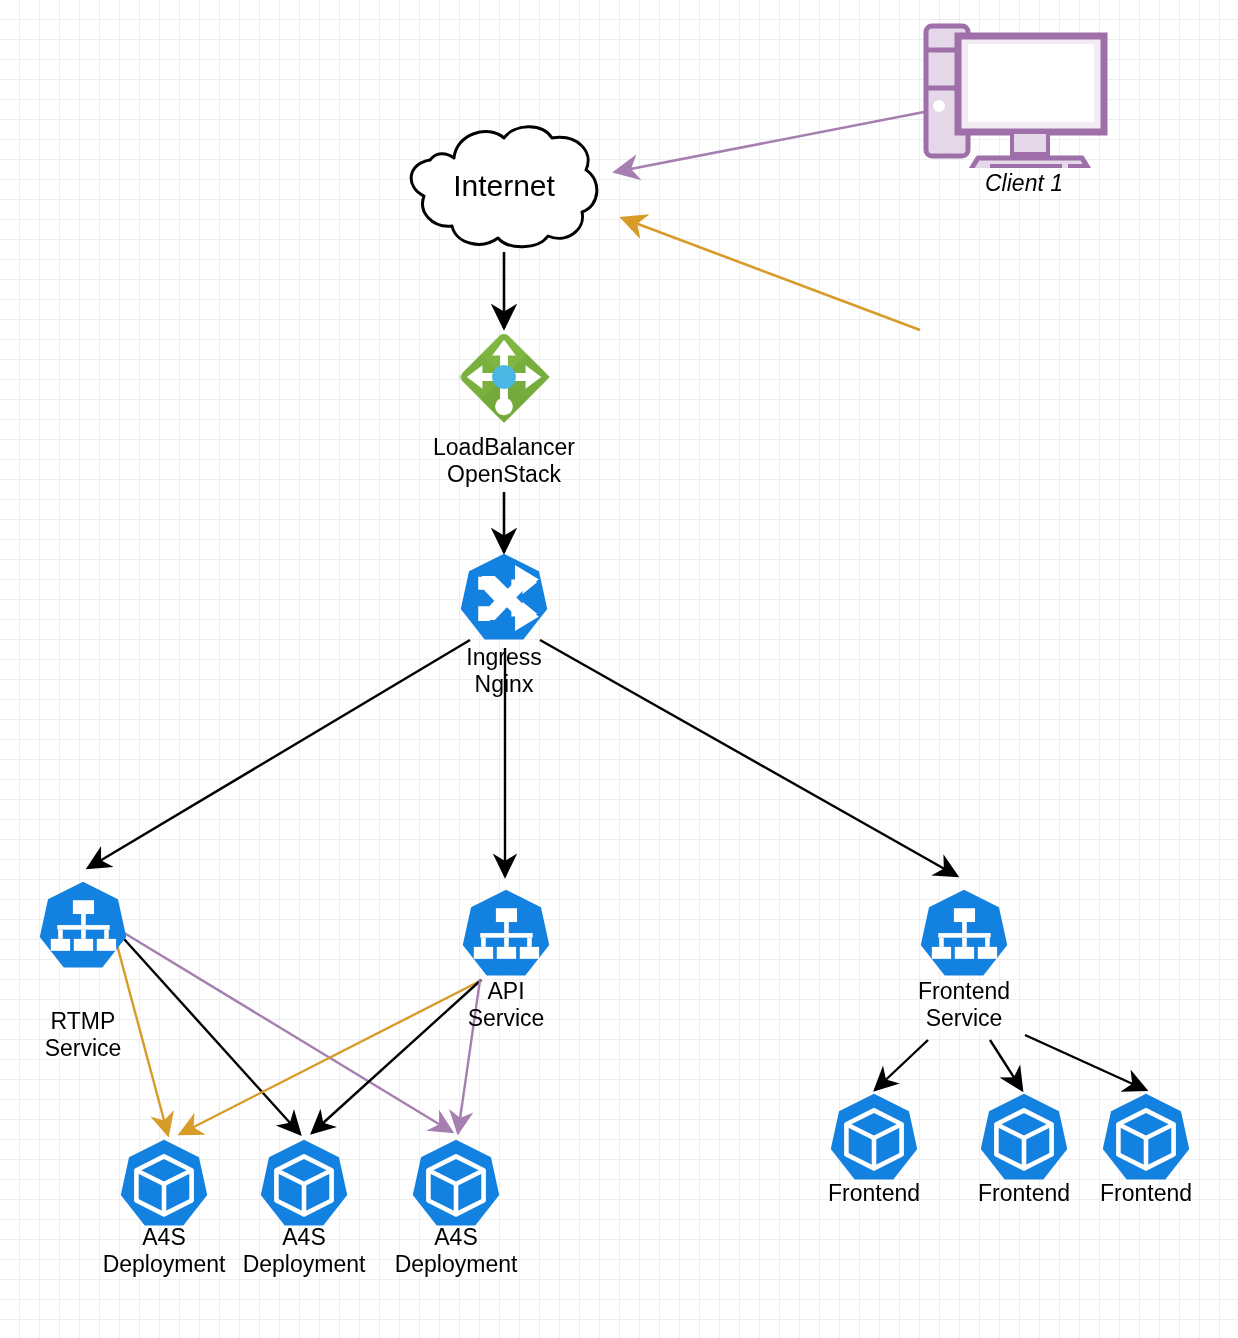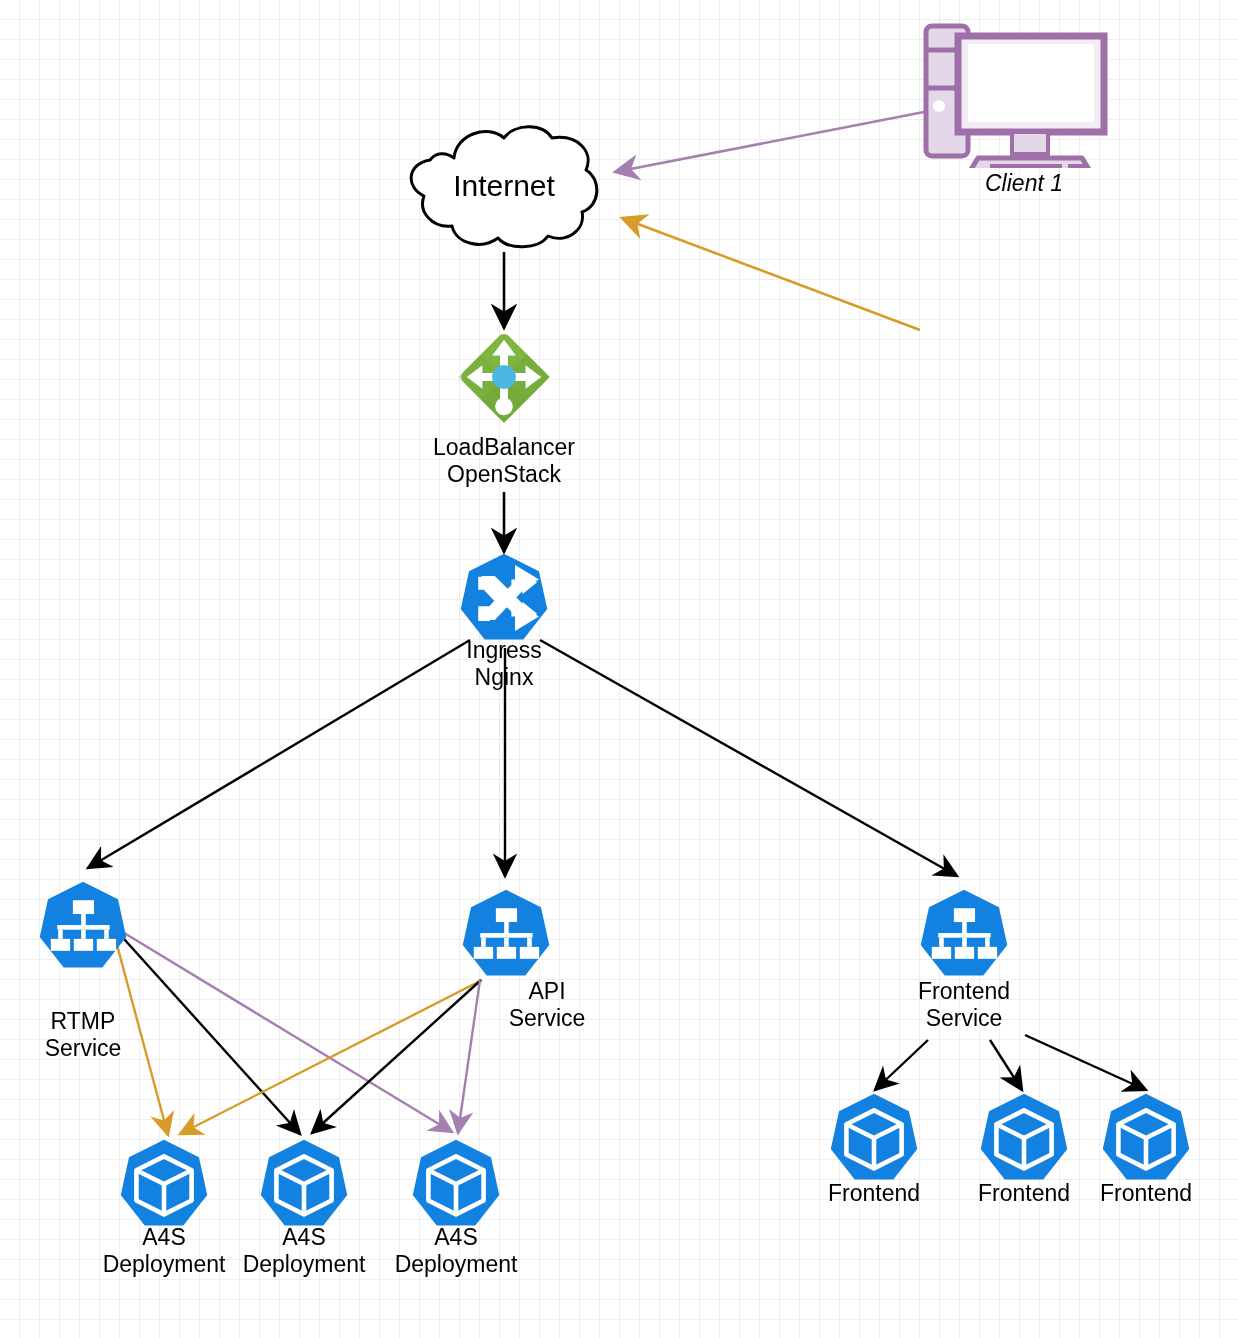--- a/index.html
+++ b/index.html
@@ -176,21 +176,21 @@
       <g fill="#ffffff">
         <polygon points="26,26 40,26 78,64 70,76 32,40 26,40"></polygon>
         <polygon points="26,60 40,60 78,22 70,12 32,48 26,48" opacity="0"></polygon>
         <polygon points="26,74 40,74 78,34 70,24 32,62 26,62"></polygon>
       </g>
       <g fill="#ffffff">
         <polygon points="62,14 88,30 62,46"></polygon>
         <polygon points="62,54 88,70 62,86"></polygon>
       </g>
     </svg>
-    <div class="node-label" style="top:85px;">
+    <div class="node-label" style="top:92px;">
       <div>Ingress</div>
       <div>Nginx</div>
     </div>
   </div>
 
   <div class="node" style="left:37px; top:880px; width:92px; height:92px;">
     <svg width="92" height="92" viewBox="0 0 100 100">
       <polygon points="50,2 88,21 97,62 71,95 29,95 3,62 12,21" fill="#1281e0"></polygon>
       <g fill="#ffffff">
         <rect x="39" y="22" width="23" height="15"></rect>
@@ -218,21 +218,21 @@
         <rect x="48" y="37" width="5" height="14"></rect>
         <rect x="22" y="49" width="57" height="5"></rect>
         <rect x="23" y="54" width="5" height="10"></rect>
         <rect x="48" y="54" width="5" height="10"></rect>
         <rect x="73" y="54" width="5" height="10"></rect>
         <rect x="15" y="64" width="21" height="13"></rect>
         <rect x="40" y="64" width="21" height="13"></rect>
         <rect x="65" y="64" width="21" height="13"></rect>
       </g>
     </svg>
-    <div class="node-label" style="top:90px;margin-left:41px;">
+    <div class="node-label" style="top:90px;">
       <div>API</div>
       <div>Service</div>
     </div>
   </div>
 
   <div class="node" style="left:918px; top:888px; width:92px; height:92px;">
     <svg width="92" height="92" viewBox="0 0 100 100">
       <polygon points="50,2 88,21 97,62 71,95 29,95 3,62 12,21" fill="#1281e0"></polygon>
       <g fill="#ffffff">
         <rect x="39" y="22" width="23" height="15"></rect>

